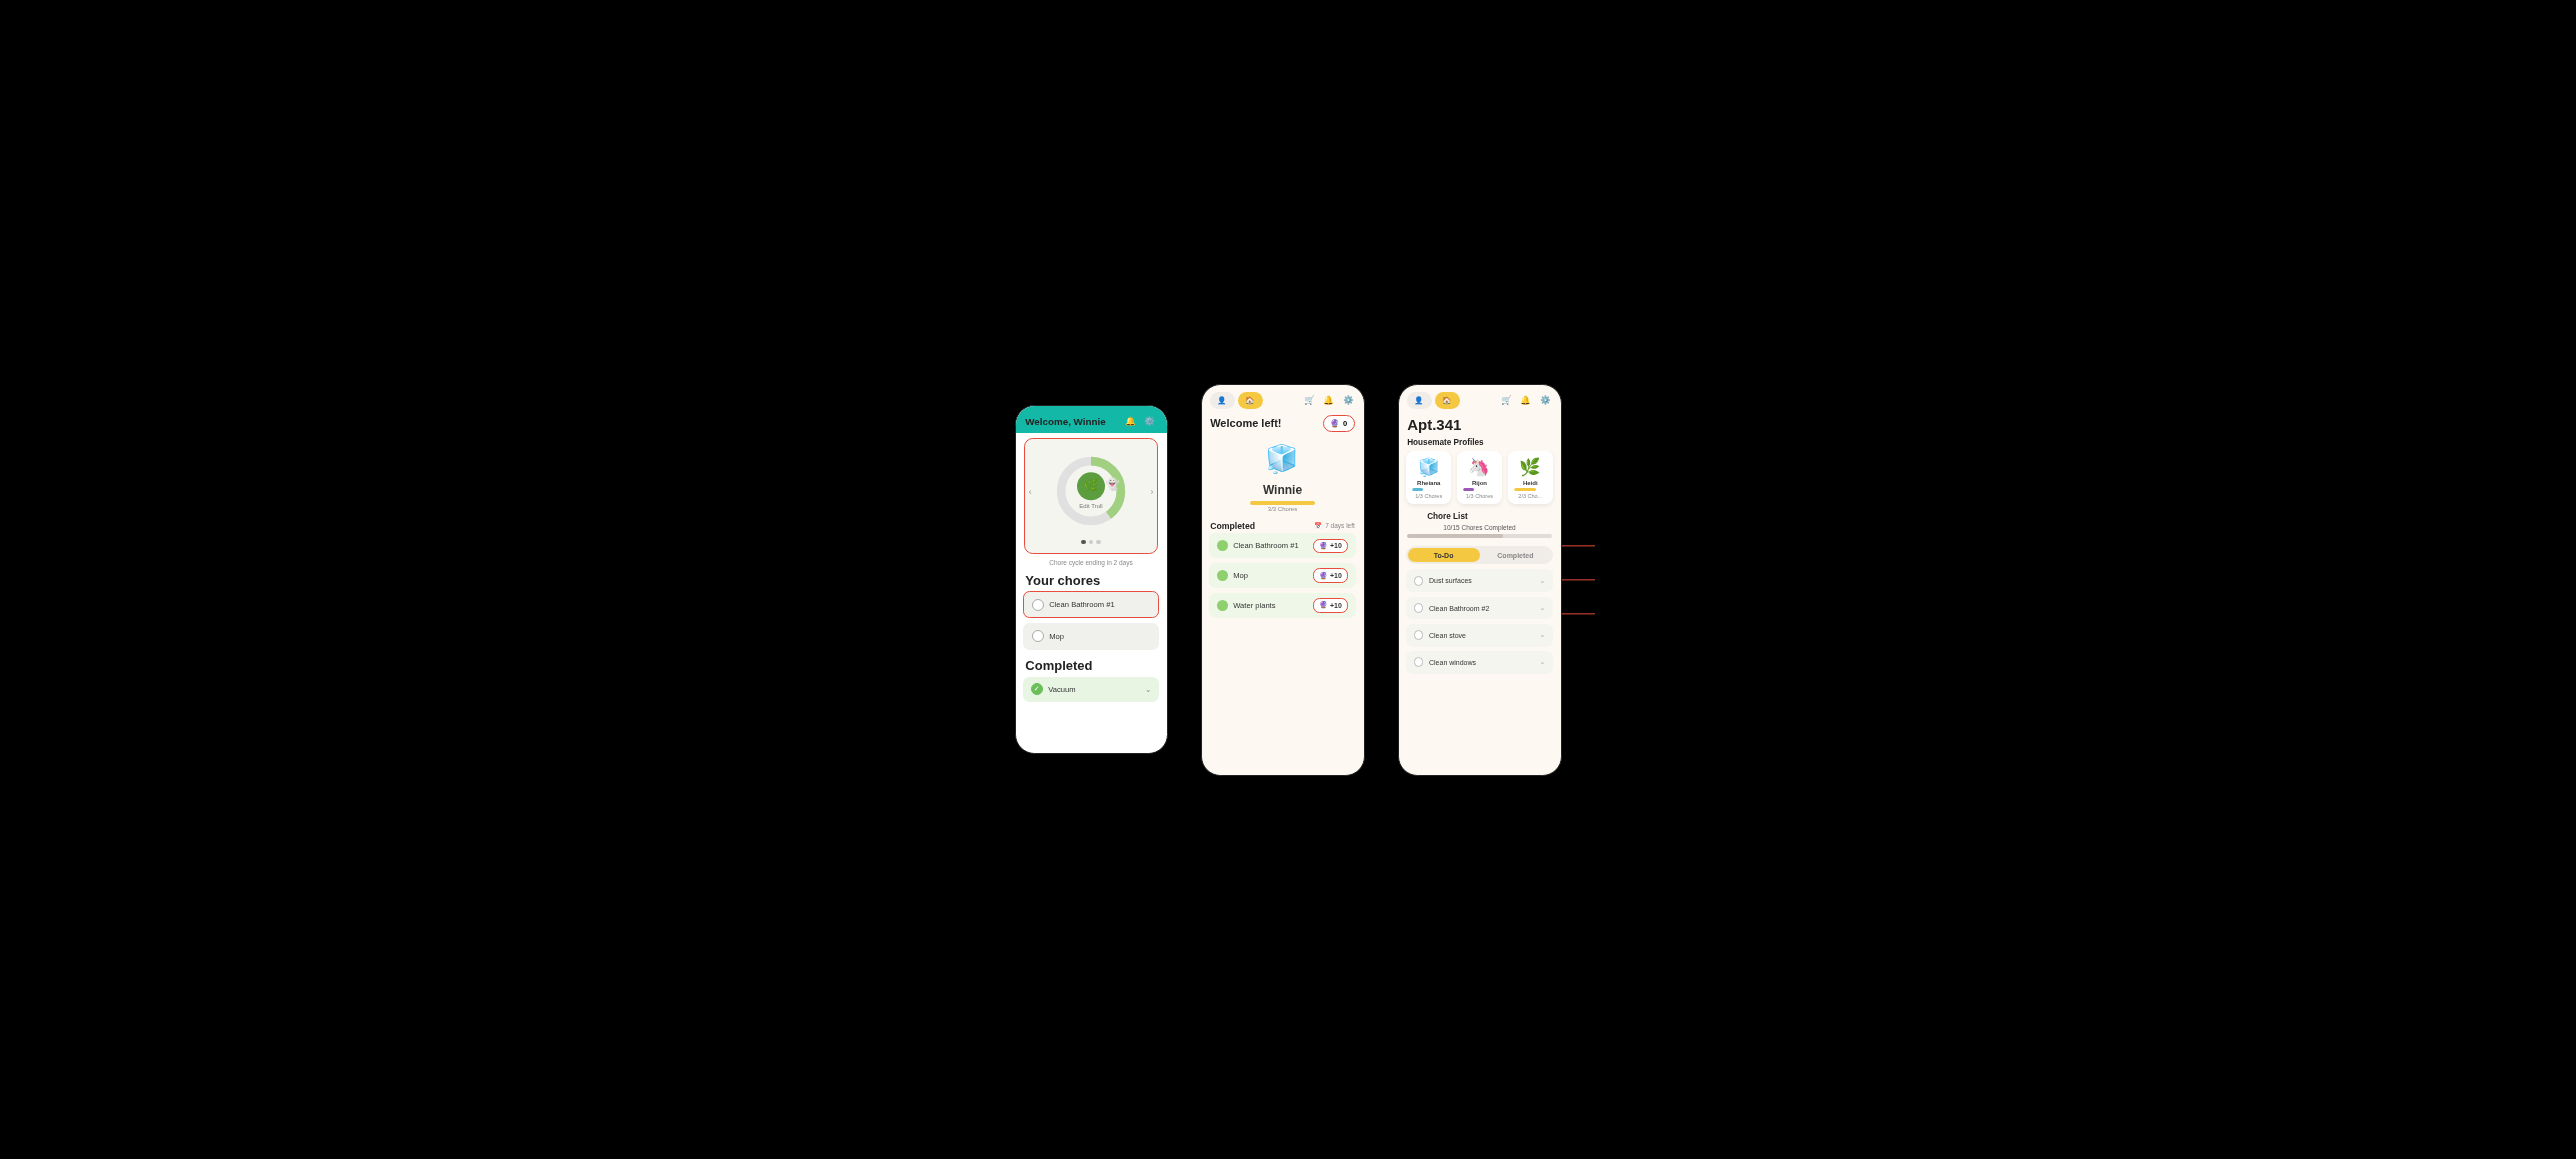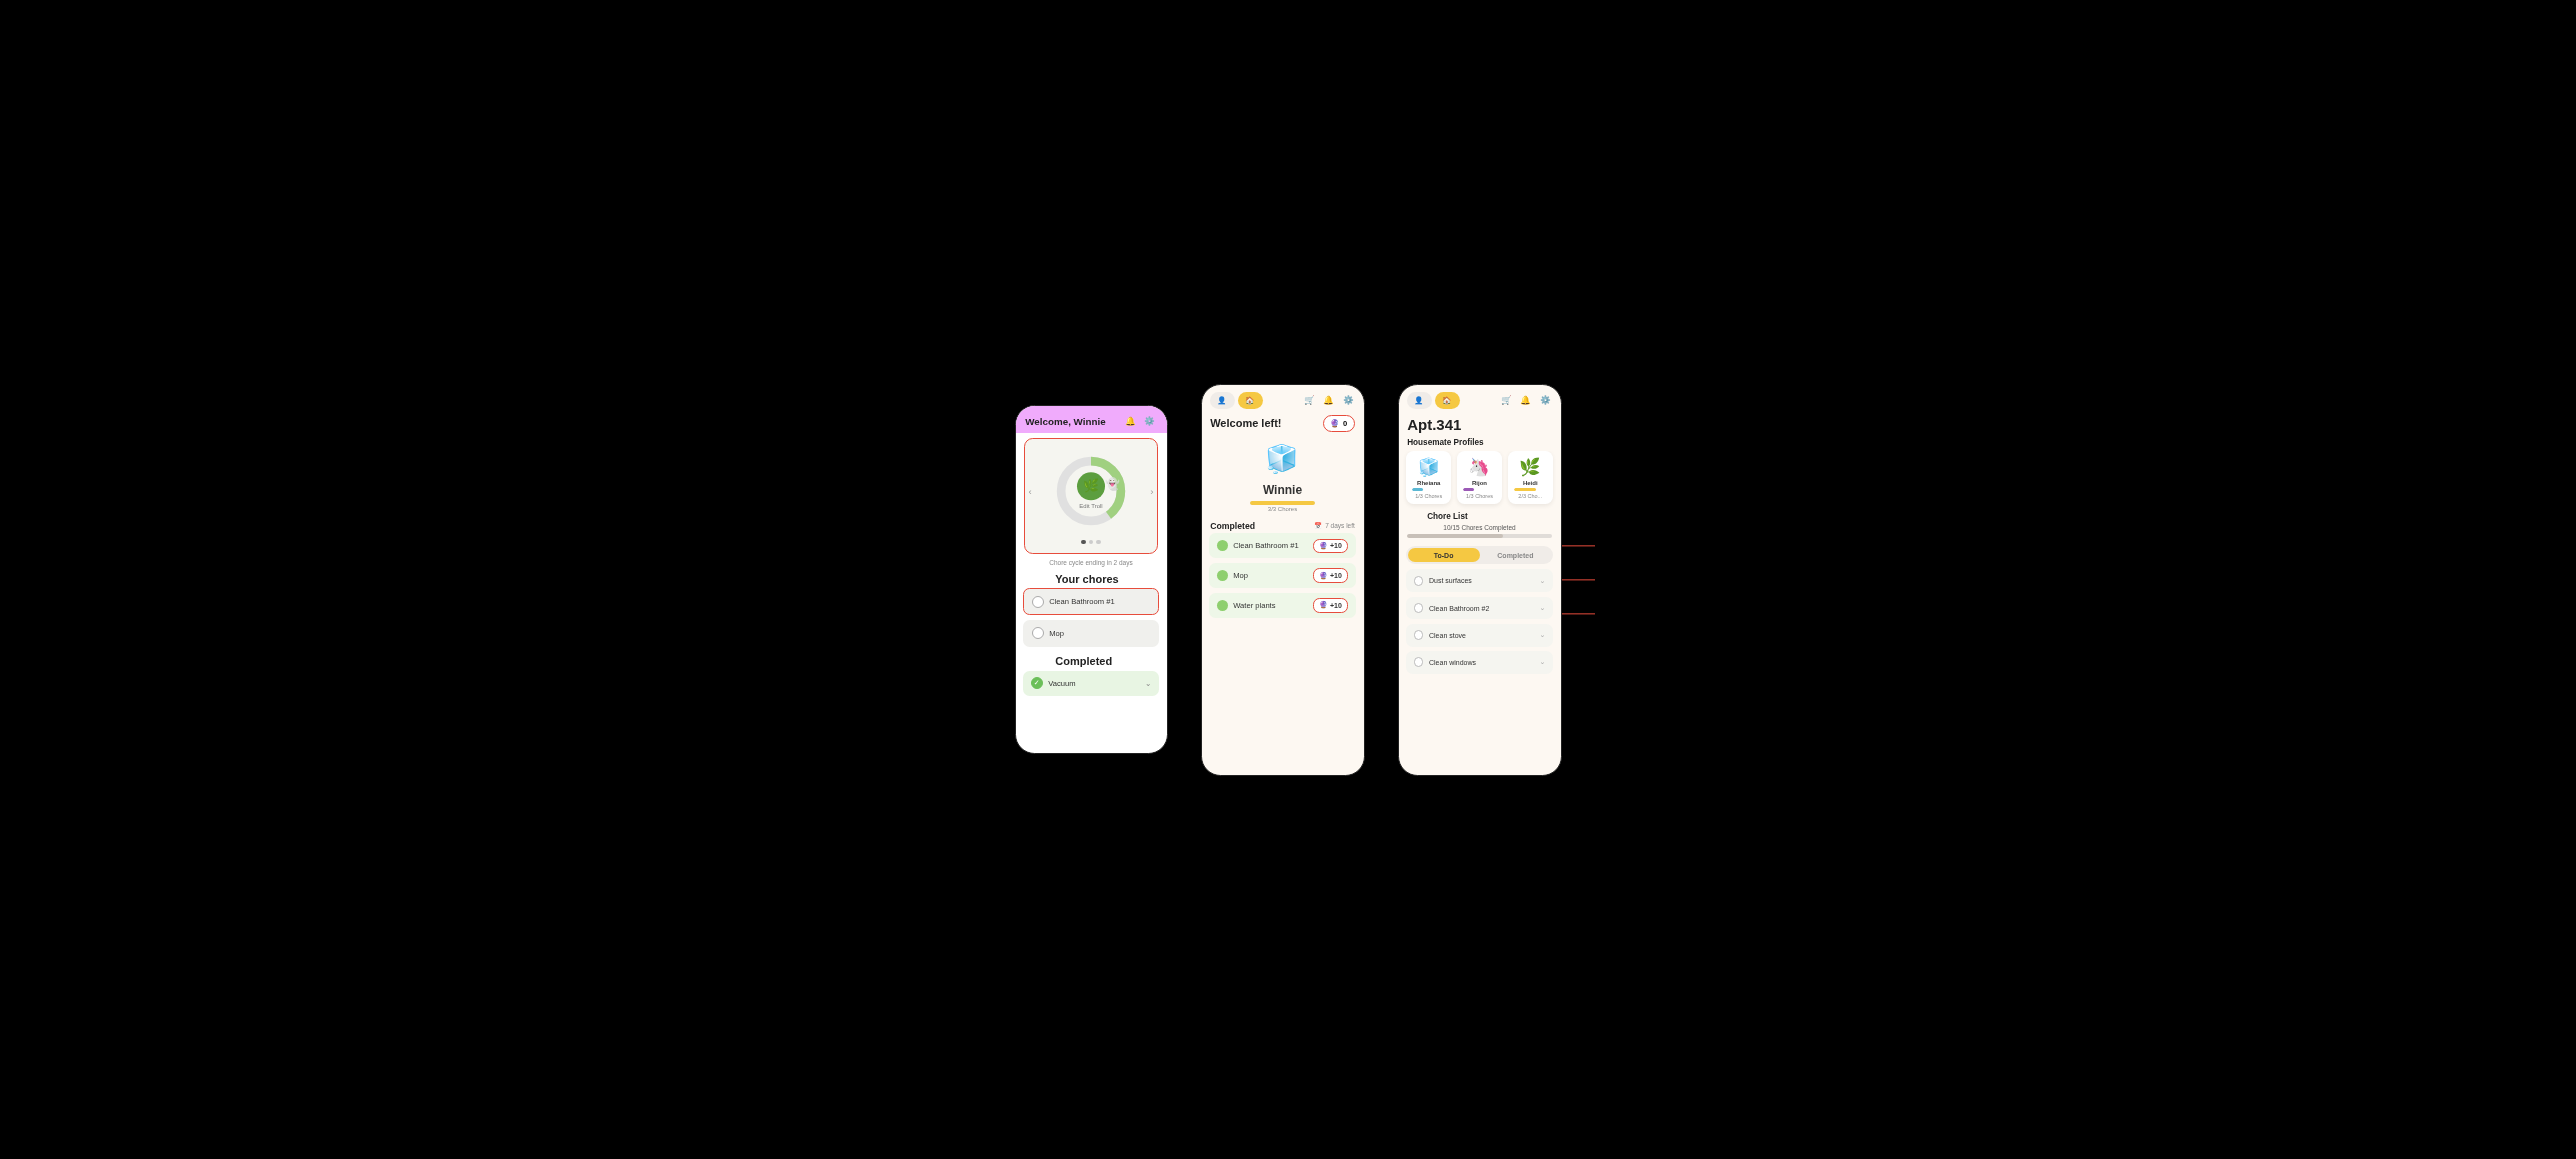--- a/index.html
+++ b/index.html
@@ -30,21 +30,21 @@
     .phone-1 { width: 153px; min-height: 349px; }
     .phone-2 { width: 164px; min-height: 392px; }
     .phone-3 { width: 164px; min-height: 392px; }
 
     
     .top-bar {
       display: flex;
       align-items: center;
       justify-content: space-between;
       padding: 8.7px 9.8px 5.5px;
-      background: #f0abfc;
+      background: #14b8a6;
     }
     .top-bar-title {
       font-size: 9.8px;
       font-weight: 700;
       color: #222;
     }
     .top-icons { display: flex; gap: 6.5px; align-items: center; }
     .icon-btn {
       width: 13px; height: 13px;
       display: flex; align-items: center; justify-content: center;
@@ -117,23 +117,22 @@
     }
 
     
     .cycle-label {
       text-align: center; font-size: 6.5px; color: #888;
       margin: 5.5px 0 2.2px;
     }
 
     
     .section-title {
-      font-size: 11px; font-weight: 700; color: #222;
+      font-size: 13px; font-weight: 700; color: #222;
       padding: 4.4px 9.8px 3.3px;
-      margin-left: 30px;
     }
     .chore-item {
       display: flex; align-items: center; gap: 5.5px;
       margin: 0 7.6px 4.4px;
       background: #f0f0ed;
       border-radius: 6.5px;
       padding: 6.5px 7.6px;
       cursor: pointer;
       border: 1.4px solid transparent;
     }

